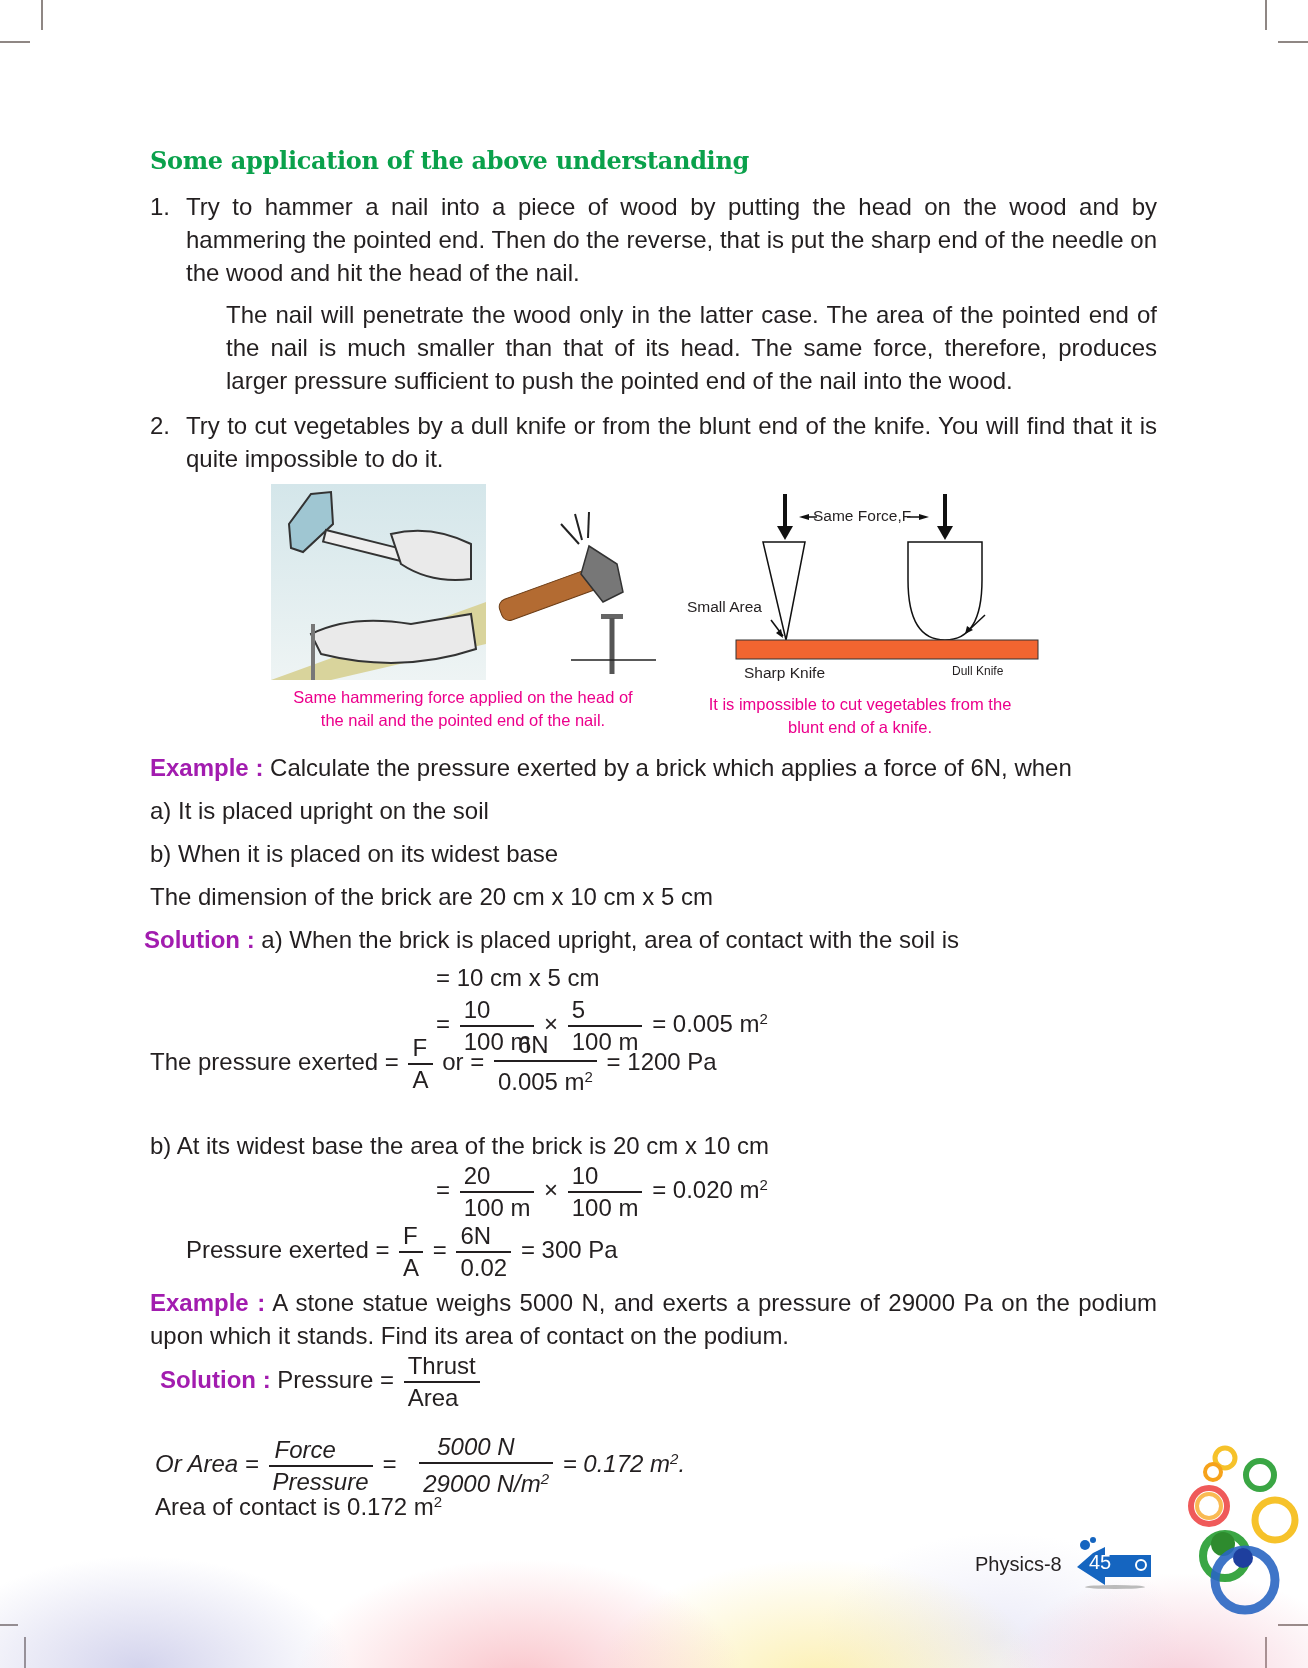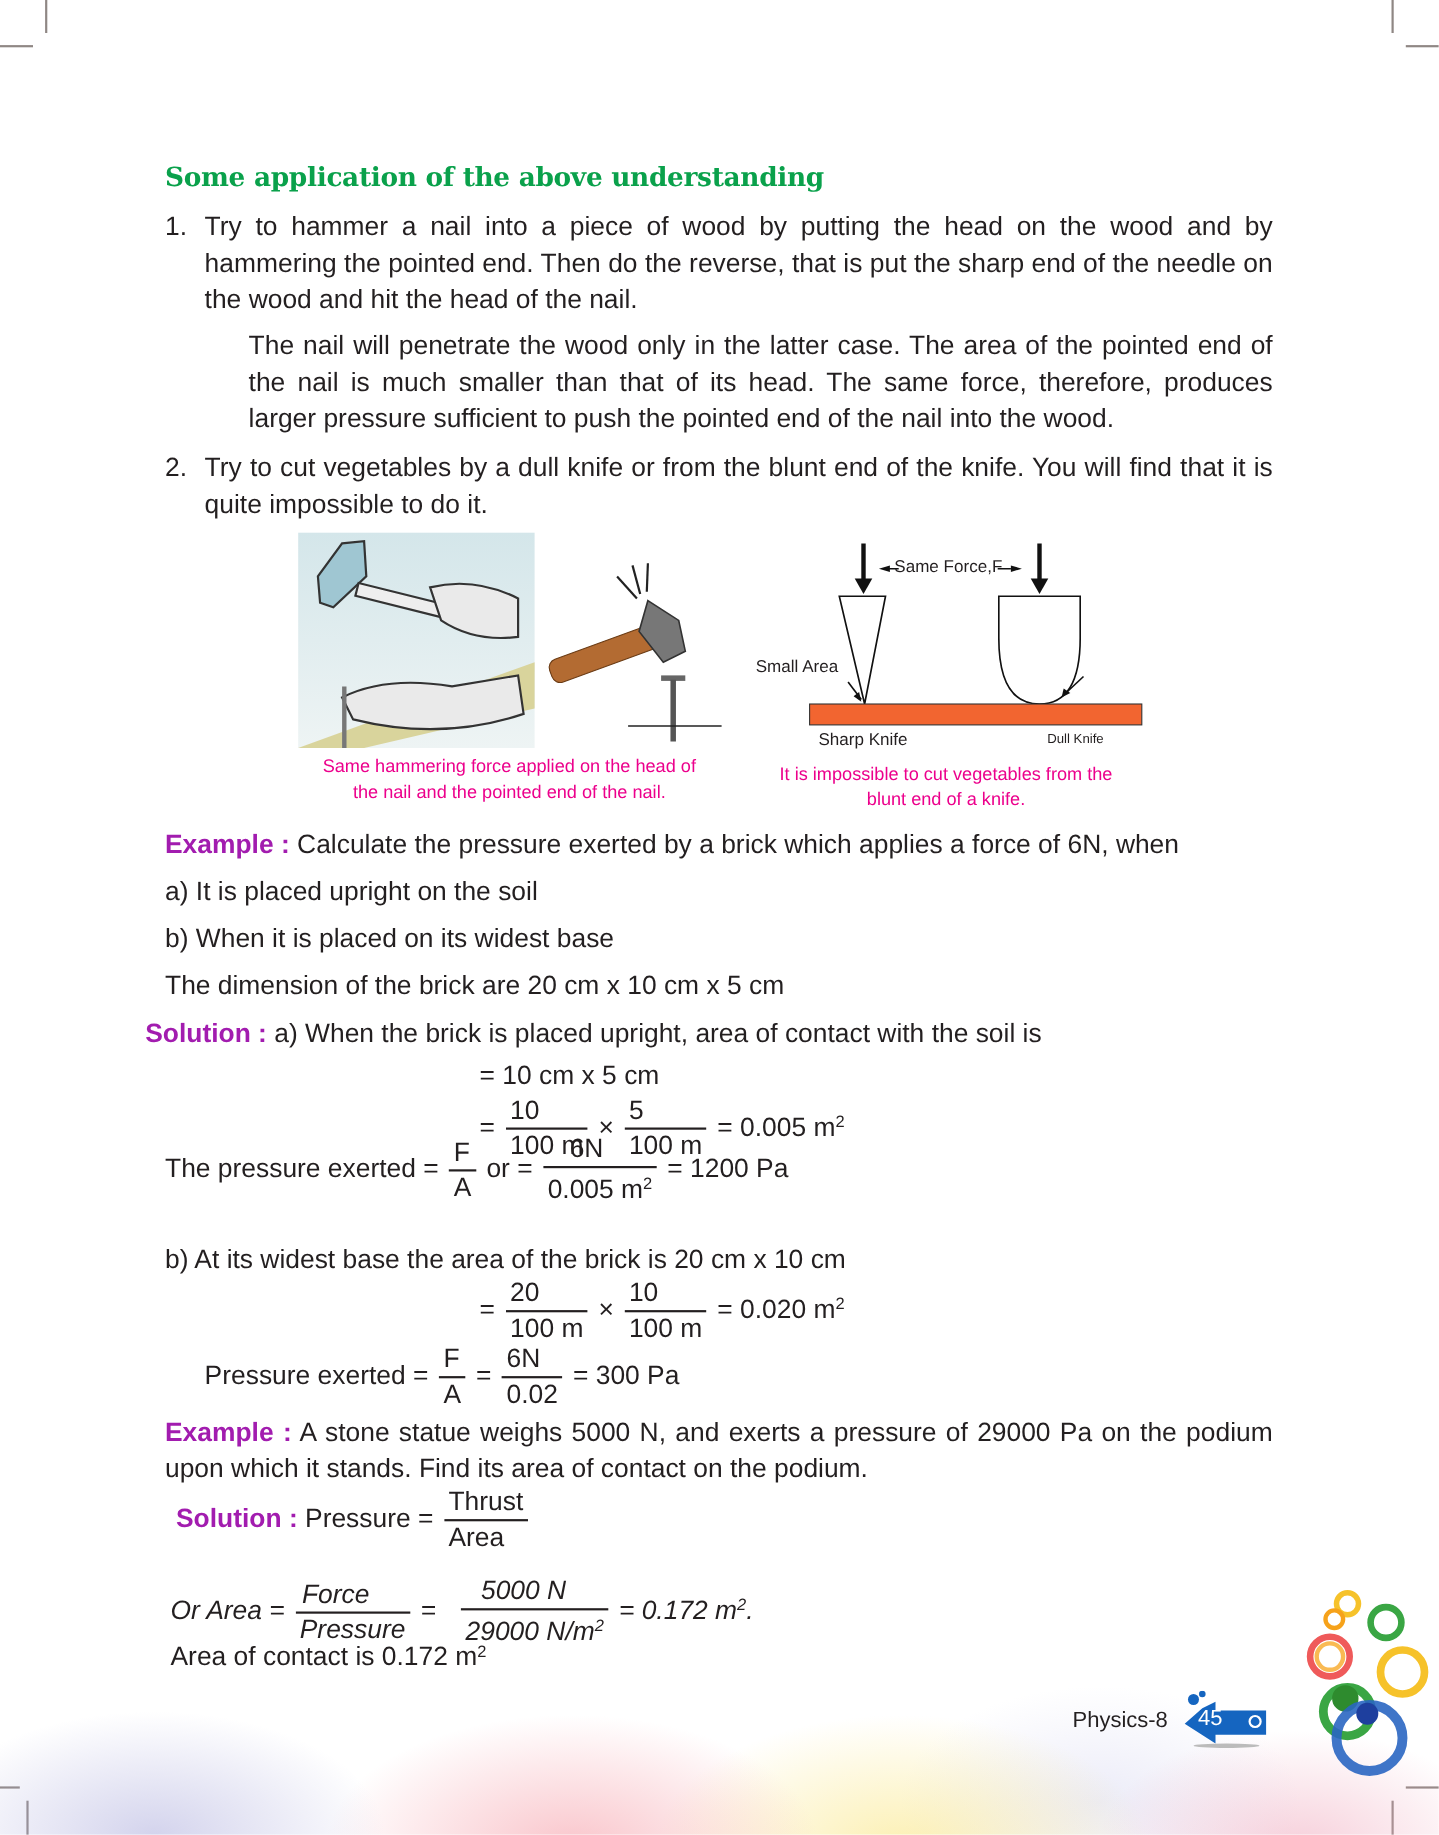--- a/index.html
+++ b/index.html
@@ -120,21 +120,21 @@
 </div>
 <div class="abs cap" style="left:680px;top:693px;width:360px;">
   <div>It is impossible to cut vegetables from the</div>
   <div>blunt end of a knife.</div>
 </div>
 
 <div class="abs line" style="left:150px;top:754px;"><span class="pink">Example :</span><span> Calculate the pressure exerted by a brick which applies a force of 6N, when</span></div>
 <div class="abs line" style="left:150px;top:797px;">a)  It is placed upright on the soil</div>
 <div class="abs line" style="left:150px;top:840px;">b)  When it is placed on its widest base</div>
 <div class="abs line" style="left:150px;top:883px;">The dimension of the brick are 20 cm x 10 cm x 5 cm</div>
-<div class="abs line" style="left:132px;top:926px;"><span class="pink">Solution :</span><span> a) When the brick is placed upright, area of contact with the soil is</span></div>
+<div class="abs line" style="left:144px;top:926px;"><span class="pink">Solution :</span><span> a) When the brick is placed upright, area of contact with the soil is</span></div>
 <div class="abs line" style="left:436px;top:964px;">= 10 cm x 5 cm</div>
 
 <div class="abs line" style="left:436px;top:995px;">
   <span>=</span>
   <span class="frac">
       <span class="n">10</span>
       <span class="d">100 m</span>
     </span>
   <span>×</span>
   <span class="frac">

